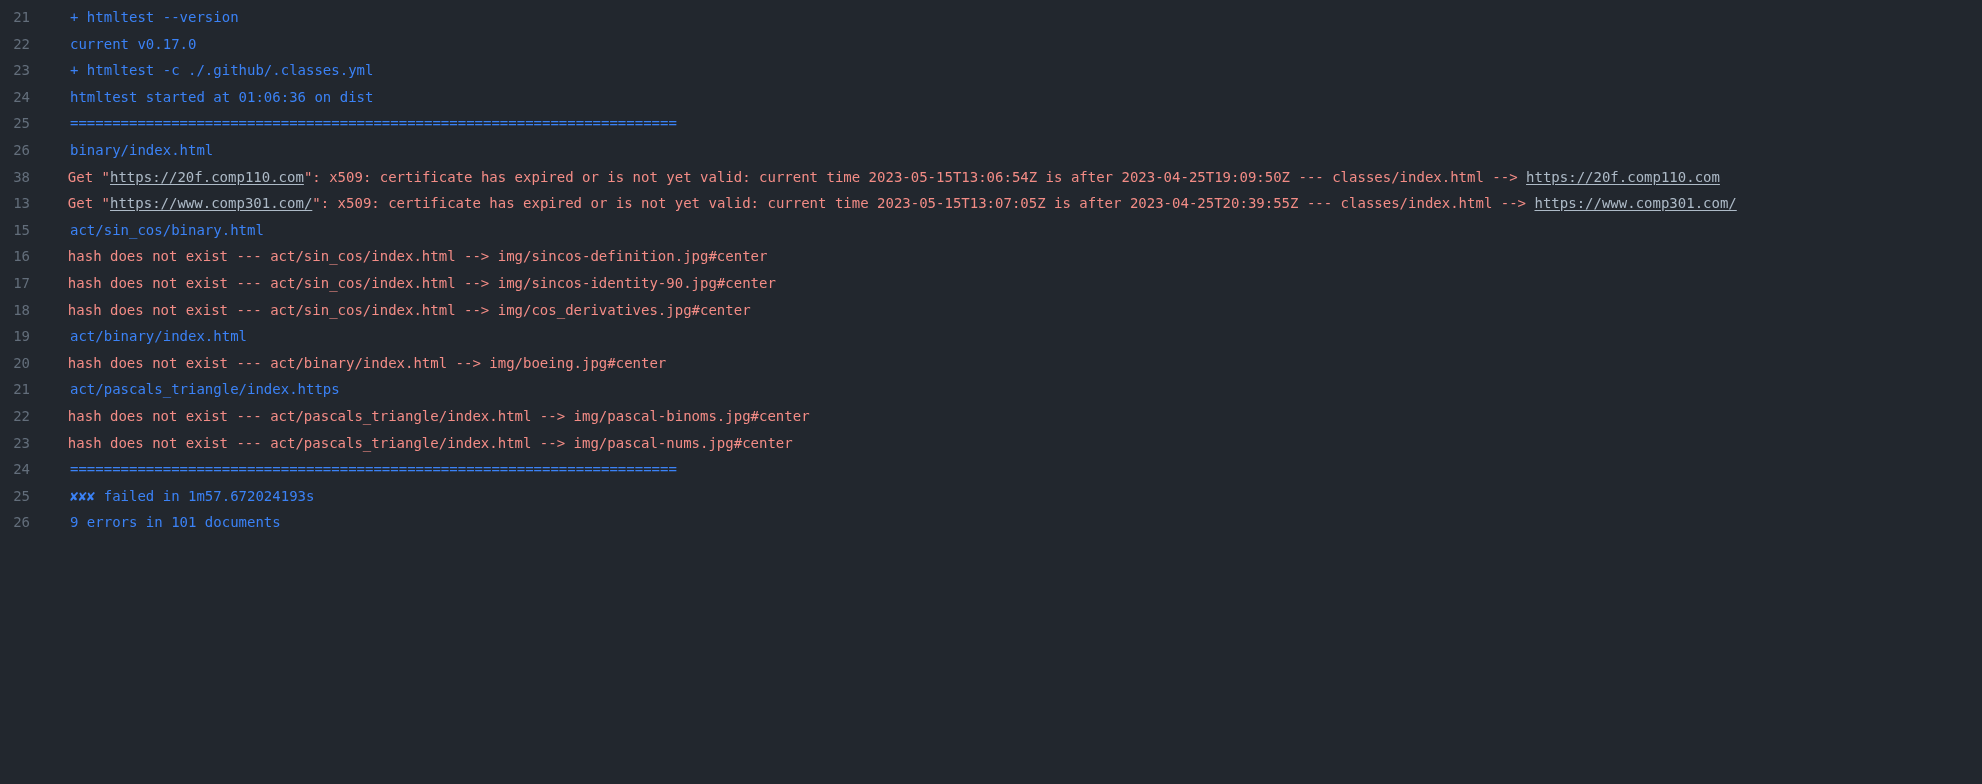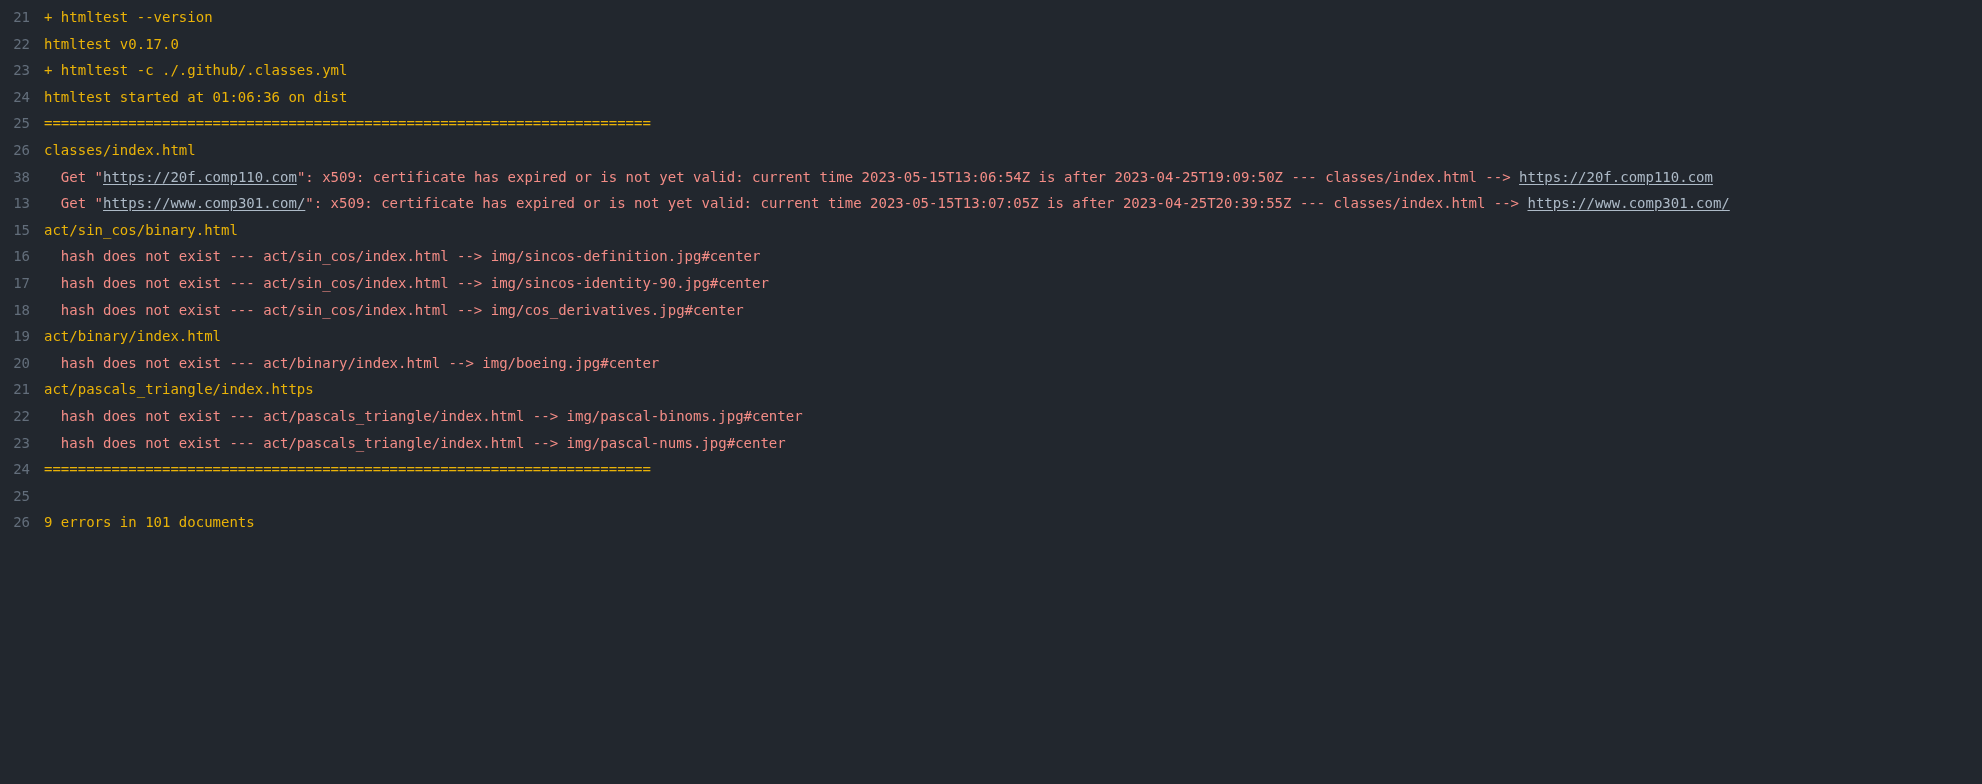--- a/index.html
+++ b/index.html
@@ -7,68 +7,69 @@
     background: #22272e;
     color: #adbac7;
     font-family: ui-monospace, SFMono-Regular, "SF Mono", Menlo, Consolas, monospace;
     font-size: 14px;
     line-height: 1.9;
     padding: 4px 0;
   }
   .line {
     display: flex;
     align-items: baseline;
+    gap: 7px;
   }
   .gutter {
     width: 44px;
     text-align: right;
     padding-right: 14px;
     color: #636e7b;
     flex-shrink: 0;
     user-select: none;
   }
   .content {
     white-space: pre-wrap;
     word-break: break-all;
     padding-right: 12px;
   }
   .err { color: #f38c86; }
-  .plain { color: #eab308; }
+  .plain { color: #3b82f6; margin-left: 19px; }
   a.logurl {
     color: inherit;
     text-underline-offset: 2px;
   }
 </style>
 </head>
 <body>
 
 <div id="log-output">
     <div class="line">
       <div class="gutter">21</div>
       <div class="content"><span class="plain">+ htmltest --version</span></div>
     </div>
     <div class="line">
       <div class="gutter">22</div>
-      <div class="content"><span class="plain">htmltest v0.17.0</span></div>
+      <div class="content"><span class="plain">current v0.17.0</span></div>
     </div>
     <div class="line">
       <div class="gutter">23</div>
       <div class="content"><span class="plain">+ htmltest -c ./.github/.classes.yml</span></div>
     </div>
     <div class="line">
       <div class="gutter">24</div>
       <div class="content"><span class="plain">htmltest started at 01:06:36 on dist</span></div>
     </div>
     <div class="line">
       <div class="gutter">25</div>
       <div class="content"><span class="plain">========================================================================</span></div>
     </div>
     <div class="line">
       <div class="gutter">26</div>
-      <div class="content"><span class="plain">classes/index.html</span></div>
+      <div class="content"><span class="plain">binary/index.html</span></div>
     </div>
     <div class="line">
       <div class="gutter">38</div>
       <div class="content"><span class="err">  Get "</span><a class="logurl err" href="#">https://20f.comp110.com</a><span class="err">": x509: certificate has expired or is not yet valid: current time 2023-05-15T13:06:54Z is after 2023-04-25T19:09:50Z --- classes/index.html --&gt; </span><a class="logurl err" href="#">https://20f.comp110.com</a></div>
     </div>
     <div class="line">
       <div class="gutter">13</div>
       <div class="content"><span class="err">  Get "</span><a class="logurl err" href="#">https://www.comp301.com/</a><span class="err">": x509: certificate has expired or is not yet valid: current time 2023-05-15T13:07:05Z is after 2023-04-25T20:39:55Z --- classes/index.html --&gt; </span><a class="logurl err" href="#">https://www.comp301.com/</a></div>
     </div>
     <div class="line">
@@ -106,18 +107,19 @@
     <div class="line">
       <div class="gutter">23</div>
       <div class="content"><span class="err">  hash does not exist --- act/pascals_triangle/index.html --&gt; img/pascal-nums.jpg#center</span></div>
     </div>
     <div class="line">
       <div class="gutter">24</div>
       <div class="content"><span class="plain">========================================================================</span></div>
     </div>
     <div class="line">
       <div class="gutter">25</div>
+      <div class="content"><span class="plain">✘✘✘ failed in 1m57.672024193s</span></div>
     </div>
     <div class="line">
       <div class="gutter">26</div>
       <div class="content"><span class="plain">9 errors in 101 documents</span></div>
     </div>
   </div>
 
 </body></html>

